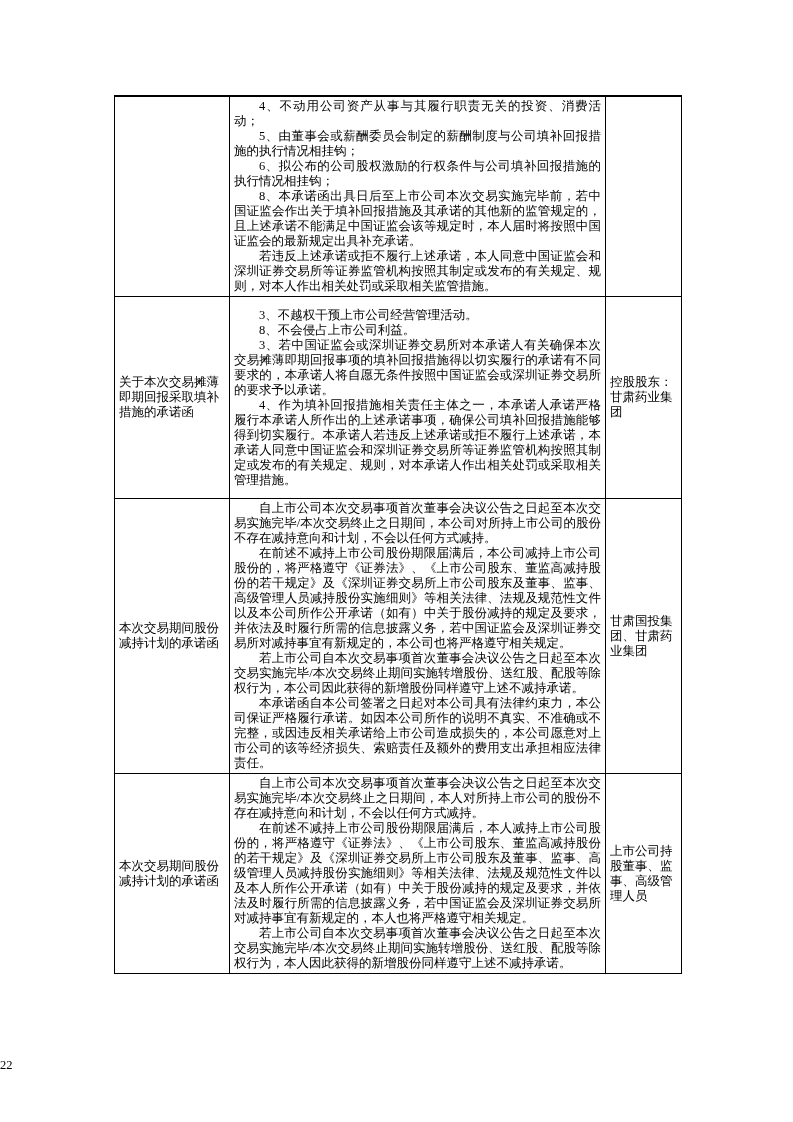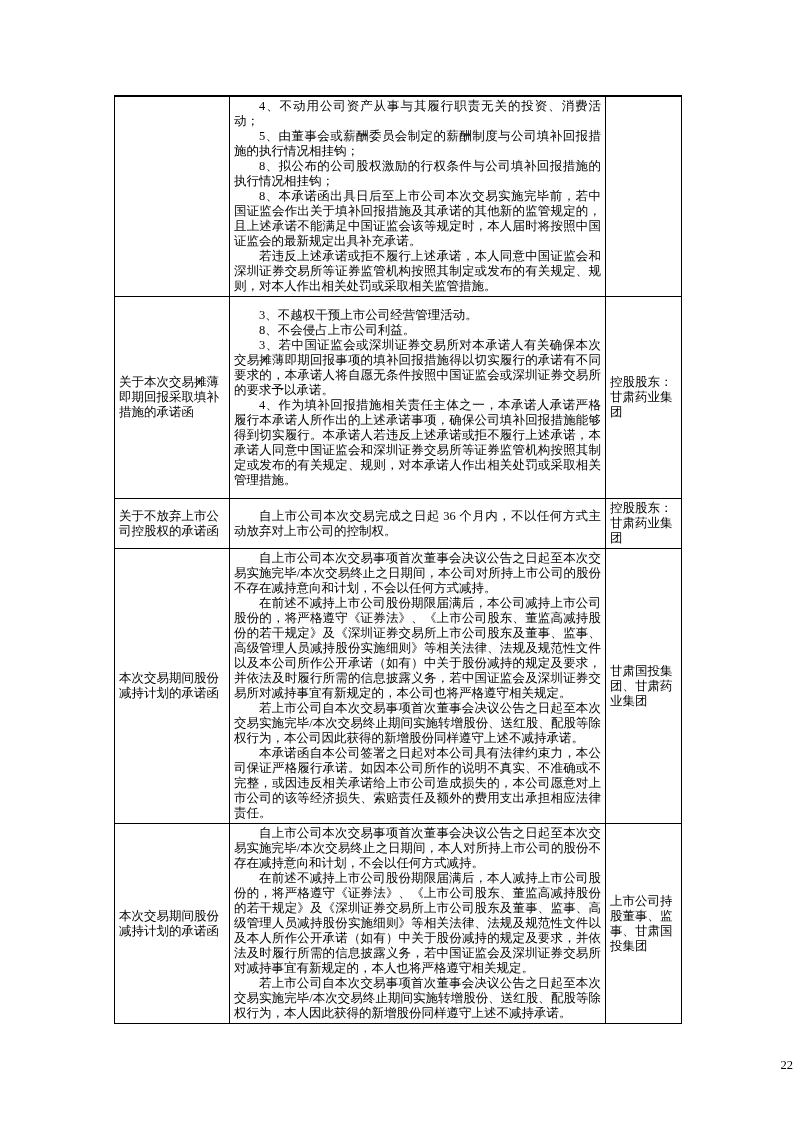--- a/index.html
+++ b/index.html
@@ -63,21 +63,21 @@
   tr.r3 { height: 46px; }
   tr.r4 { height: 46px; }
   tr.r5 { height: 270px; }
   tr.r6 { height: 200px; }
 
   .page-number {
     position: absolute;
     left: 0;
     right: 0;
     top: 1058px;
-    text-align: right;
+    text-align: left;
     font-size: 12.5px;
   }
 </style>
 </head>
 <body>
 
 <div class="page">
 
   <table class="commitments">
     <colgroup>
@@ -85,66 +85,59 @@
       <col style="width:376px">
       <col style="width:76px">
     </colgroup>
     <tbody>
 
       <tr class="r1">
         <td class="title-cell"></td>
         <td class="content-cell">
           <p>4、不动用公司资产从事与其履行职责无关的投资、消费活动；</p>
           <p>5、由董事会或薪酬委员会制定的薪酬制度与公司填补回报措施的执行情况相挂钩；</p>
-          <p>8、拟公布的公司股权激励的行权条件与公司填补回报措施的执行情况相挂钩；</p>
+          <p>6、拟公布的公司股权激励的行权条件与公司填补回报措施的执行情况相挂钩；</p>
           <p>8、本承诺函出具日后至上市公司本次交易实施完毕前，若中国证监会作出关于填补回报措施及其承诺的其他新的监管规定的，且上述承诺不能满足中国证监会该等规定时，本人届时将按照中国证监会的最新规定出具补充承诺。</p>
           <p>若违反上述承诺或拒不履行上述承诺，本人同意中国证监会和深圳证券交易所等证券监管机构按照其制定或发布的有关规定、规则，对本人作出相关处罚或采取相关监管措施。</p>
         </td>
         <td class="party-cell"></td>
       </tr>
 
       <tr class="r2">
         <td class="title-cell">关于本次交易摊薄即期回报采取填补措施的承诺函</td>
         <td class="content-cell">
           <p>3、不越权干预上市公司经营管理活动。</p>
           <p>8、不会侵占上市公司利益。</p>
           <p>3、若中国证监会或深圳证券交易所对本承诺人有关确保本次交易摊薄即期回报事项的填补回报措施得以切实履行的承诺有不同要求的，本承诺人将自愿无条件按照中国证监会或深圳证券交易所的要求予以承诺。</p>
           <p>4、作为填补回报措施相关责任主体之一，本承诺人承诺严格履行本承诺人所作出的上述承诺事项，确保公司填补回报措施能够得到切实履行。本承诺人若违反上述承诺或拒不履行上述承诺，本承诺人同意中国证监会和深圳证券交易所等证券监管机构按照其制定或发布的有关规定、规则，对本承诺人作出相关处罚或采取相关管理措施。</p>
         </td>
         <td class="party-cell">控股股东：甘肃药业集团</td>
       </tr>
 
-      <tr class="r3">
-        <td class="title-cell">关于不放弃上市公司控股权的承诺函</td>
-        <td class="content-cell">
-          <p>自上市公司本次交易完成之日起 36 个月内，不以任何方式主动放弃对上市公司的控制权。</p>
-        </td>
-        <td class="party-cell">控股股东：甘肃药业集团</td>
-      </tr>
 
 
       <tr class="r5">
         <td class="title-cell">本次交易期间股份减持计划的承诺函</td>
         <td class="content-cell">
           <p>自上市公司本次交易事项首次董事会决议公告之日起至本次交易实施完毕/本次交易终止之日期间，本公司对所持上市公司的股份不存在减持意向和计划，不会以任何方式减持。</p>
           <p>在前述不减持上市公司股份期限届满后，本公司减持上市公司股份的，将严格遵守《证券法》、《上市公司股东、董监高减持股份的若干规定》及《深圳证券交易所上市公司股东及董事、监事、高级管理人员减持股份实施细则》等相关法律、法规及规范性文件以及本公司所作公开承诺（如有）中关于股份减持的规定及要求，并依法及时履行所需的信息披露义务，若中国证监会及深圳证券交易所对减持事宜有新规定的，本公司也将严格遵守相关规定。</p>
           <p>若上市公司自本次交易事项首次董事会决议公告之日起至本次交易实施完毕/本次交易终止期间实施转增股份、送红股、配股等除权行为，本公司因此获得的新增股份同样遵守上述不减持承诺。</p>
           <p>本承诺函自本公司签署之日起对本公司具有法律约束力，本公司保证严格履行承诺。如因本公司所作的说明不真实、不准确或不完整，或因违反相关承诺给上市公司造成损失的，本公司愿意对上市公司的该等经济损失、索赔责任及额外的费用支出承担相应法律责任。</p>
         </td>
         <td class="party-cell">甘肃国投集团、甘肃药业集团</td>
       </tr>
 
       <tr class="r6">
         <td class="title-cell">本次交易期间股份减持计划的承诺函</td>
         <td class="content-cell">
           <p>自上市公司本次交易事项首次董事会决议公告之日起至本次交易实施完毕/本次交易终止之日期间，本人对所持上市公司的股份不存在减持意向和计划，不会以任何方式减持。</p>
           <p>在前述不减持上市公司股份期限届满后，本人减持上市公司股份的，将严格遵守《证券法》、《上市公司股东、董监高减持股份的若干规定》及《深圳证券交易所上市公司股东及董事、监事、高级管理人员减持股份实施细则》等相关法律、法规及规范性文件以及本人所作公开承诺（如有）中关于股份减持的规定及要求，并依法及时履行所需的信息披露义务，若中国证监会及深圳证券交易所对减持事宜有新规定的，本人也将严格遵守相关规定。</p>
           <p>若上市公司自本次交易事项首次董事会决议公告之日起至本次交易实施完毕/本次交易终止期间实施转增股份、送红股、配股等除权行为，本人因此获得的新增股份同样遵守上述不减持承诺。</p>
         </td>
-        <td class="party-cell">上市公司持股董事、监事、甘肃国投集团</td>
+        <td class="party-cell">上市公司持股董事、监事、高级管理人员</td>
       </tr>
 
     </tbody>
   </table>
 
   <div class="page-number">22</div>
 
 </div>
 
 </body></html>

